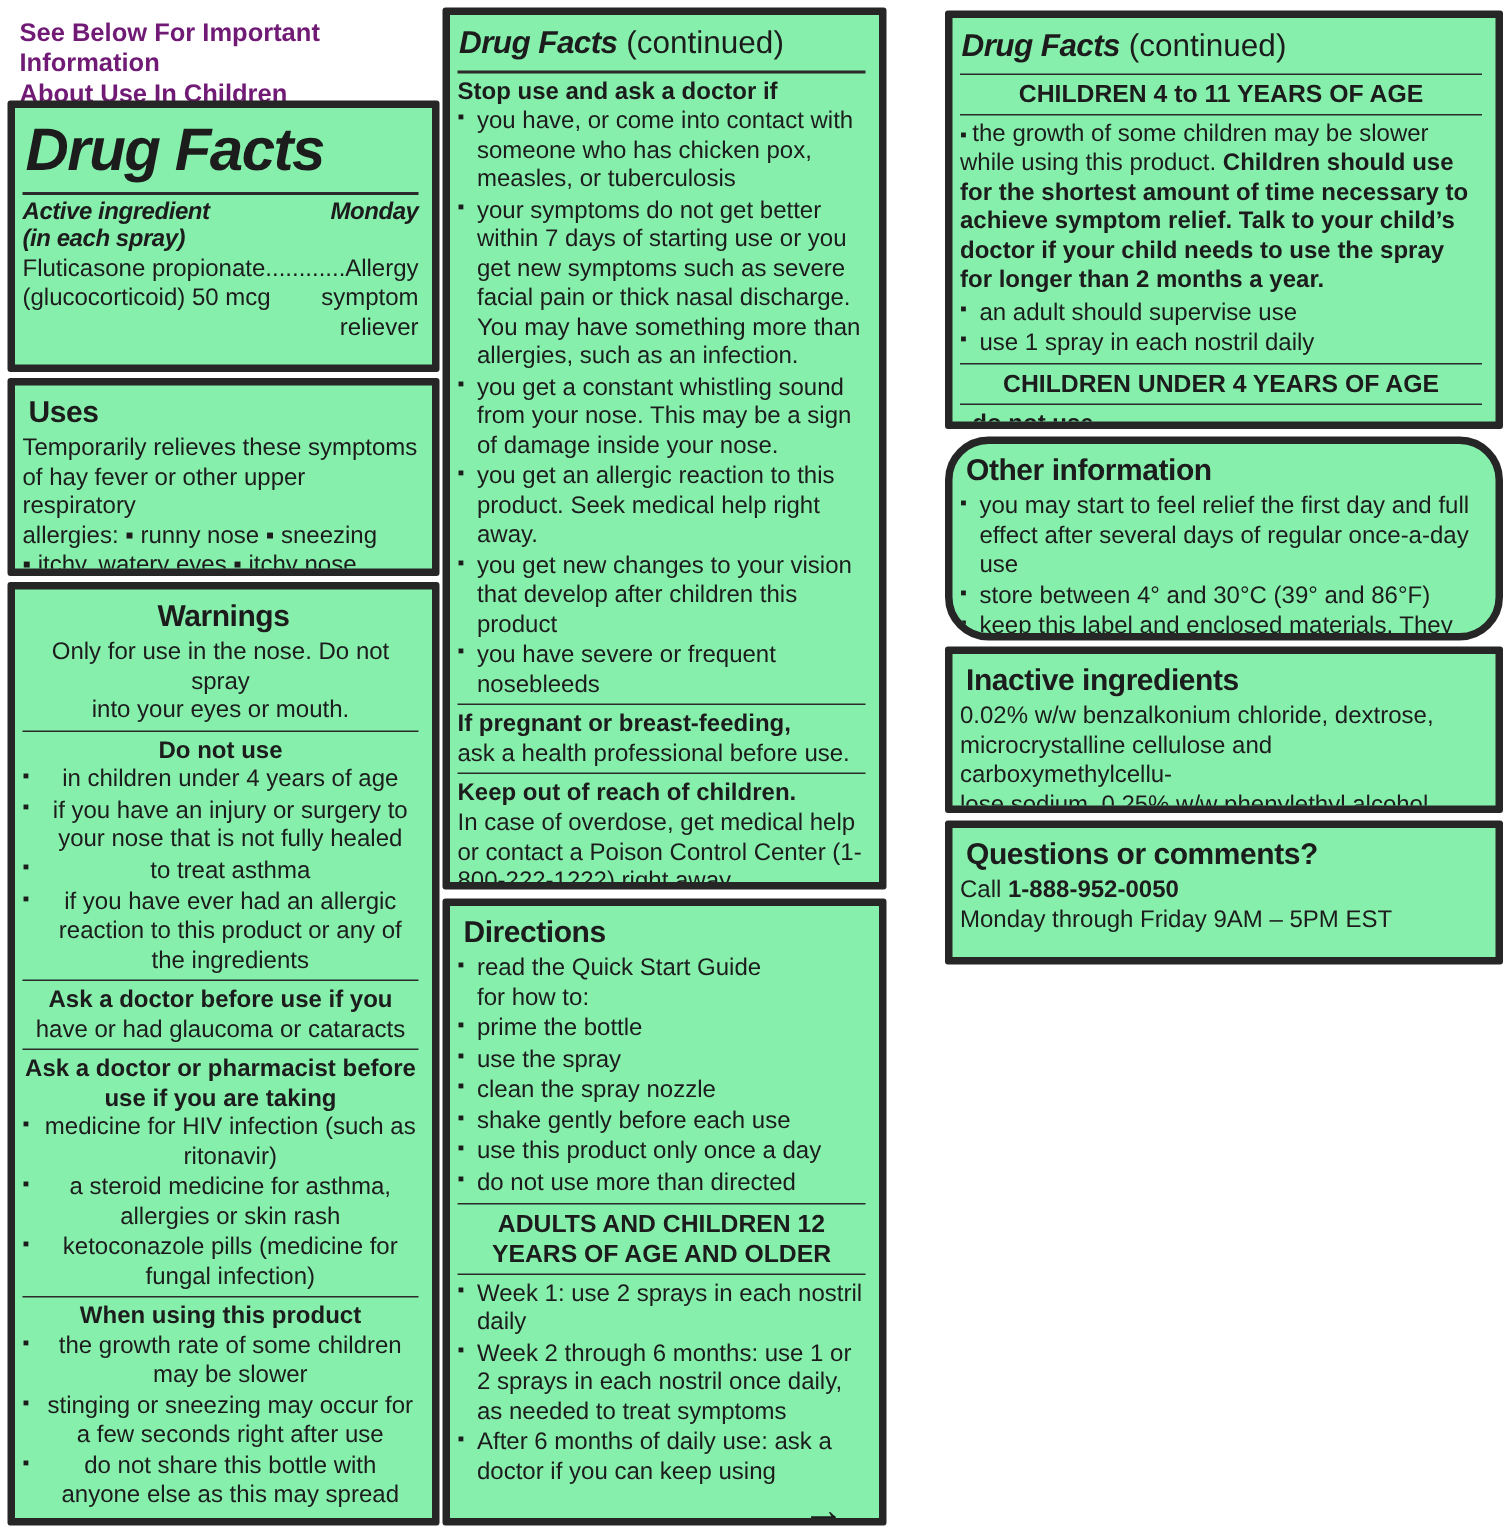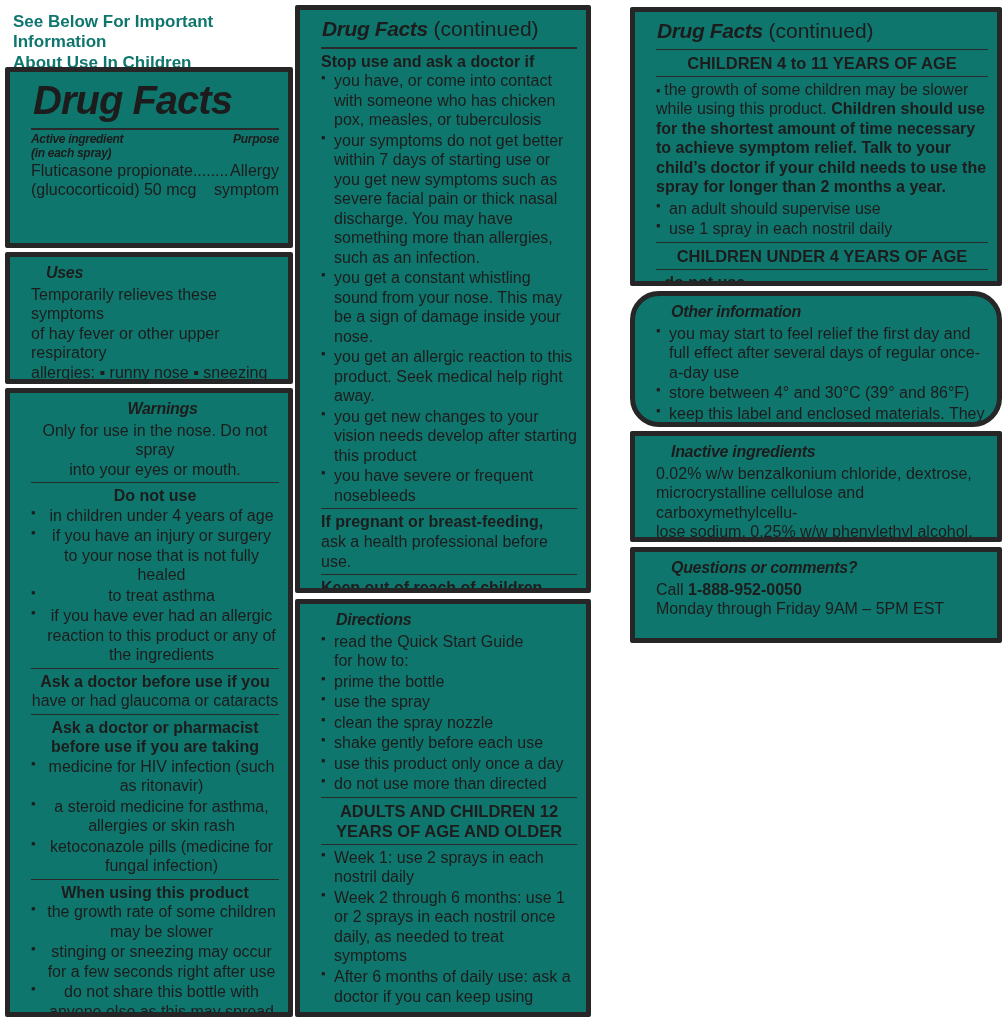--- a/index.html
+++ b/index.html
@@ -4,86 +4,87 @@
 <style>
   html,body{margin:0;padding:0;background:#ffffff;}
   .page{
     position:relative;width:1003px;height:1024px;background:#ffffff;
     font-family:"Liberation Sans","DejaVu Sans",sans-serif;color:#1c1c1c;
     font-size:16px;line-height:1.22;
     -webkit-font-smoothing:antialiased;
   }
   .red-note{
     position:absolute;left:13px;top:12px;width:275px;
-    color:#0f766e;font-weight:bold;font-size:17px;line-height:1.2;
+    color:#701a75;font-weight:bold;font-size:17px;line-height:1.2;
     white-space:pre-line;
   }
   .box{
-    position:absolute;box-sizing:border-box;background:#0f766e;
+    position:absolute;box-sizing:border-box;background:#86efac;
     border:5px solid #262626;border-radius:2px;
-    padding:5px 9px 6px 21px;overflow:hidden;
+    padding:5px 9px 6px 5px;overflow:hidden;
   }
   
   #panel-main{left:5px;top:67px;width:288px;height:181px;}
   #panel-uses{left:5px;top:252px;width:288px;height:132px;}
   #panel-warnings{left:5px;top:388px;width:288px;height:629px;text-align:center;}
   #panel-cont1{left:295px;top:5px;width:296px;height:588px;}
   #panel-directions{left:295px;top:599px;width:296px;height:418px;}
   #panel-cont2{left:630px;top:7px;width:372px;height:279px;}
   #panel-other{left:630px;top:291px;width:372px;height:136px;border-radius:29px;}
   #panel-inactive{left:630px;top:431px;width:372px;height:111px;}
   #panel-questions{left:630px;top:547px;width:372px;height:96px;}
 
   .df-title{font-style:italic;font-weight:bold;font-size:40px;line-height:1.05;letter-spacing:-1px;padding:2px 0 4px 2px;}
   .rule{border:none;border-top:2px solid #2a2a2a;margin:3px 0;}
   .rule-thin{border:none;border-top:1.5px solid #2a2a2a;margin:3px 0;}
-  .sec-title{font-style:italic;font-weight:bold;font-size:16px;letter-spacing:-0.3px;margin:1px 0 2px 15px;}
+  .sec-title{font-weight:bold;font-size:20px;letter-spacing:-0.3px;margin:1px 0 2px 4px;}
   .bold{font-weight:bold;}
   .pre{white-space:pre-line;}
   .cont-head{font-size:21px;padding:1px 0 2px 1px;}
   .cont-head .t{font-style:italic;font-weight:bold;letter-spacing:-0.4px;}
   ul{list-style:none;margin:0;padding:0;}
   li{position:relative;padding-left:13px;margin:0 0 1px 0;white-space:pre-line;}
   li::before{content:"▪";position:absolute;left:0;top:-1px;font-size:13px;}
   .bullet-flush::before{content:"▪ ";font-size:13px;}
   .subhead-center{font-weight:bold;text-align:center;font-size:16.5px;}
   .ing-row1{display:flex;align-items:baseline;}
   .ing-dots{flex:1;overflow:hidden;white-space:nowrap;}
   .ing-row2{display:flex;justify-content:space-between;align-items:flex-end;}
   .right{text-align:right;}
   .label-row{display:flex;justify-content:space-between;align-items:flex-start;}
-  .lbl{font-style:italic;font-weight:bold;font-size:12px;line-height:1.15;letter-spacing:-0.3px;}
+  .lbl{font-style:italic;font-weight:bold;font-size:16px;line-height:1.15;letter-spacing:-0.3px;}
   .arrow{font-size:28px;text-align:right;padding-right:14px;line-height:1;margin-top:2px;}
   .mb2{margin-bottom:2px;}
 </style>
 </head>
 <body>
 
 <div class="page">
 
   <div class="red-note">See Below For Important Information
 About Use In Children</div>
 
   <div class="box" id="panel-main">
     <div class="df-title">Drug Facts</div>
     <hr class="rule">
     <div class="label-row">
       <div class="lbl pre">Active ingredient
 (in each spray)</div>
-      <div class="lbl">Purpose</div>
+      <div class="lbl">Monday</div>
     </div>
     <div class="ing-row1">
       <span>Fluticasone propionate</span>
       <span class="ing-dots">...............</span>
       <span>Allergy</span>
     </div>
     <div class="ing-row2">
       <span>(glucocorticoid) 50 mcg</span>
       <span>symptom</span>
     </div>
+    <div class="right">reliever</div>
   </div>
 
   <div class="box" id="panel-uses">
     <div class="sec-title">Uses</div>
     <div class="pre">Temporarily relieves these symptoms
 of hay fever or other upper respiratory
 allergies:  ▪ runny nose  ▪ sneezing
 ▪ itchy, watery eyes  ▪ itchy nose
 ▪ nasal congestion</div>
   </div>
@@ -121,21 +122,21 @@
 
   <div class="box" id="panel-cont1">
     <div class="cont-head"><span class="t">Drug Facts</span><span> (continued)</span></div>
     <hr class="rule">
     <div class="bold">Stop use and ask a doctor if</div>
     <ul>
       <li>you have, or come into contact with someone who has chicken pox, measles, or tuberculosis</li>
       <li>your symptoms do not get better within 7 days of starting use or you get new symptoms such as severe facial pain or thick nasal discharge. You may have something more than allergies, such as an infection.</li>
       <li>you get a constant whistling sound from your nose. This may be a sign of damage inside your nose.</li>
       <li>you get an allergic reaction to this product. Seek medical help right away.</li>
-      <li>you get new changes to your vision needs develop after starting this product</li>
+      <li>you get new changes to your vision that develop after children this product</li>
       <li>you have severe or frequent nosebleeds</li>
     </ul>
     <hr class="rule-thin">
     <div>
       <div class="bold">If pregnant or breast-feeding,</div>
       <div>ask a health professional before use.</div>
     </div>
     <hr class="rule-thin">
     <div>
       <div class="bold">Keep out of reach of children.</div>

